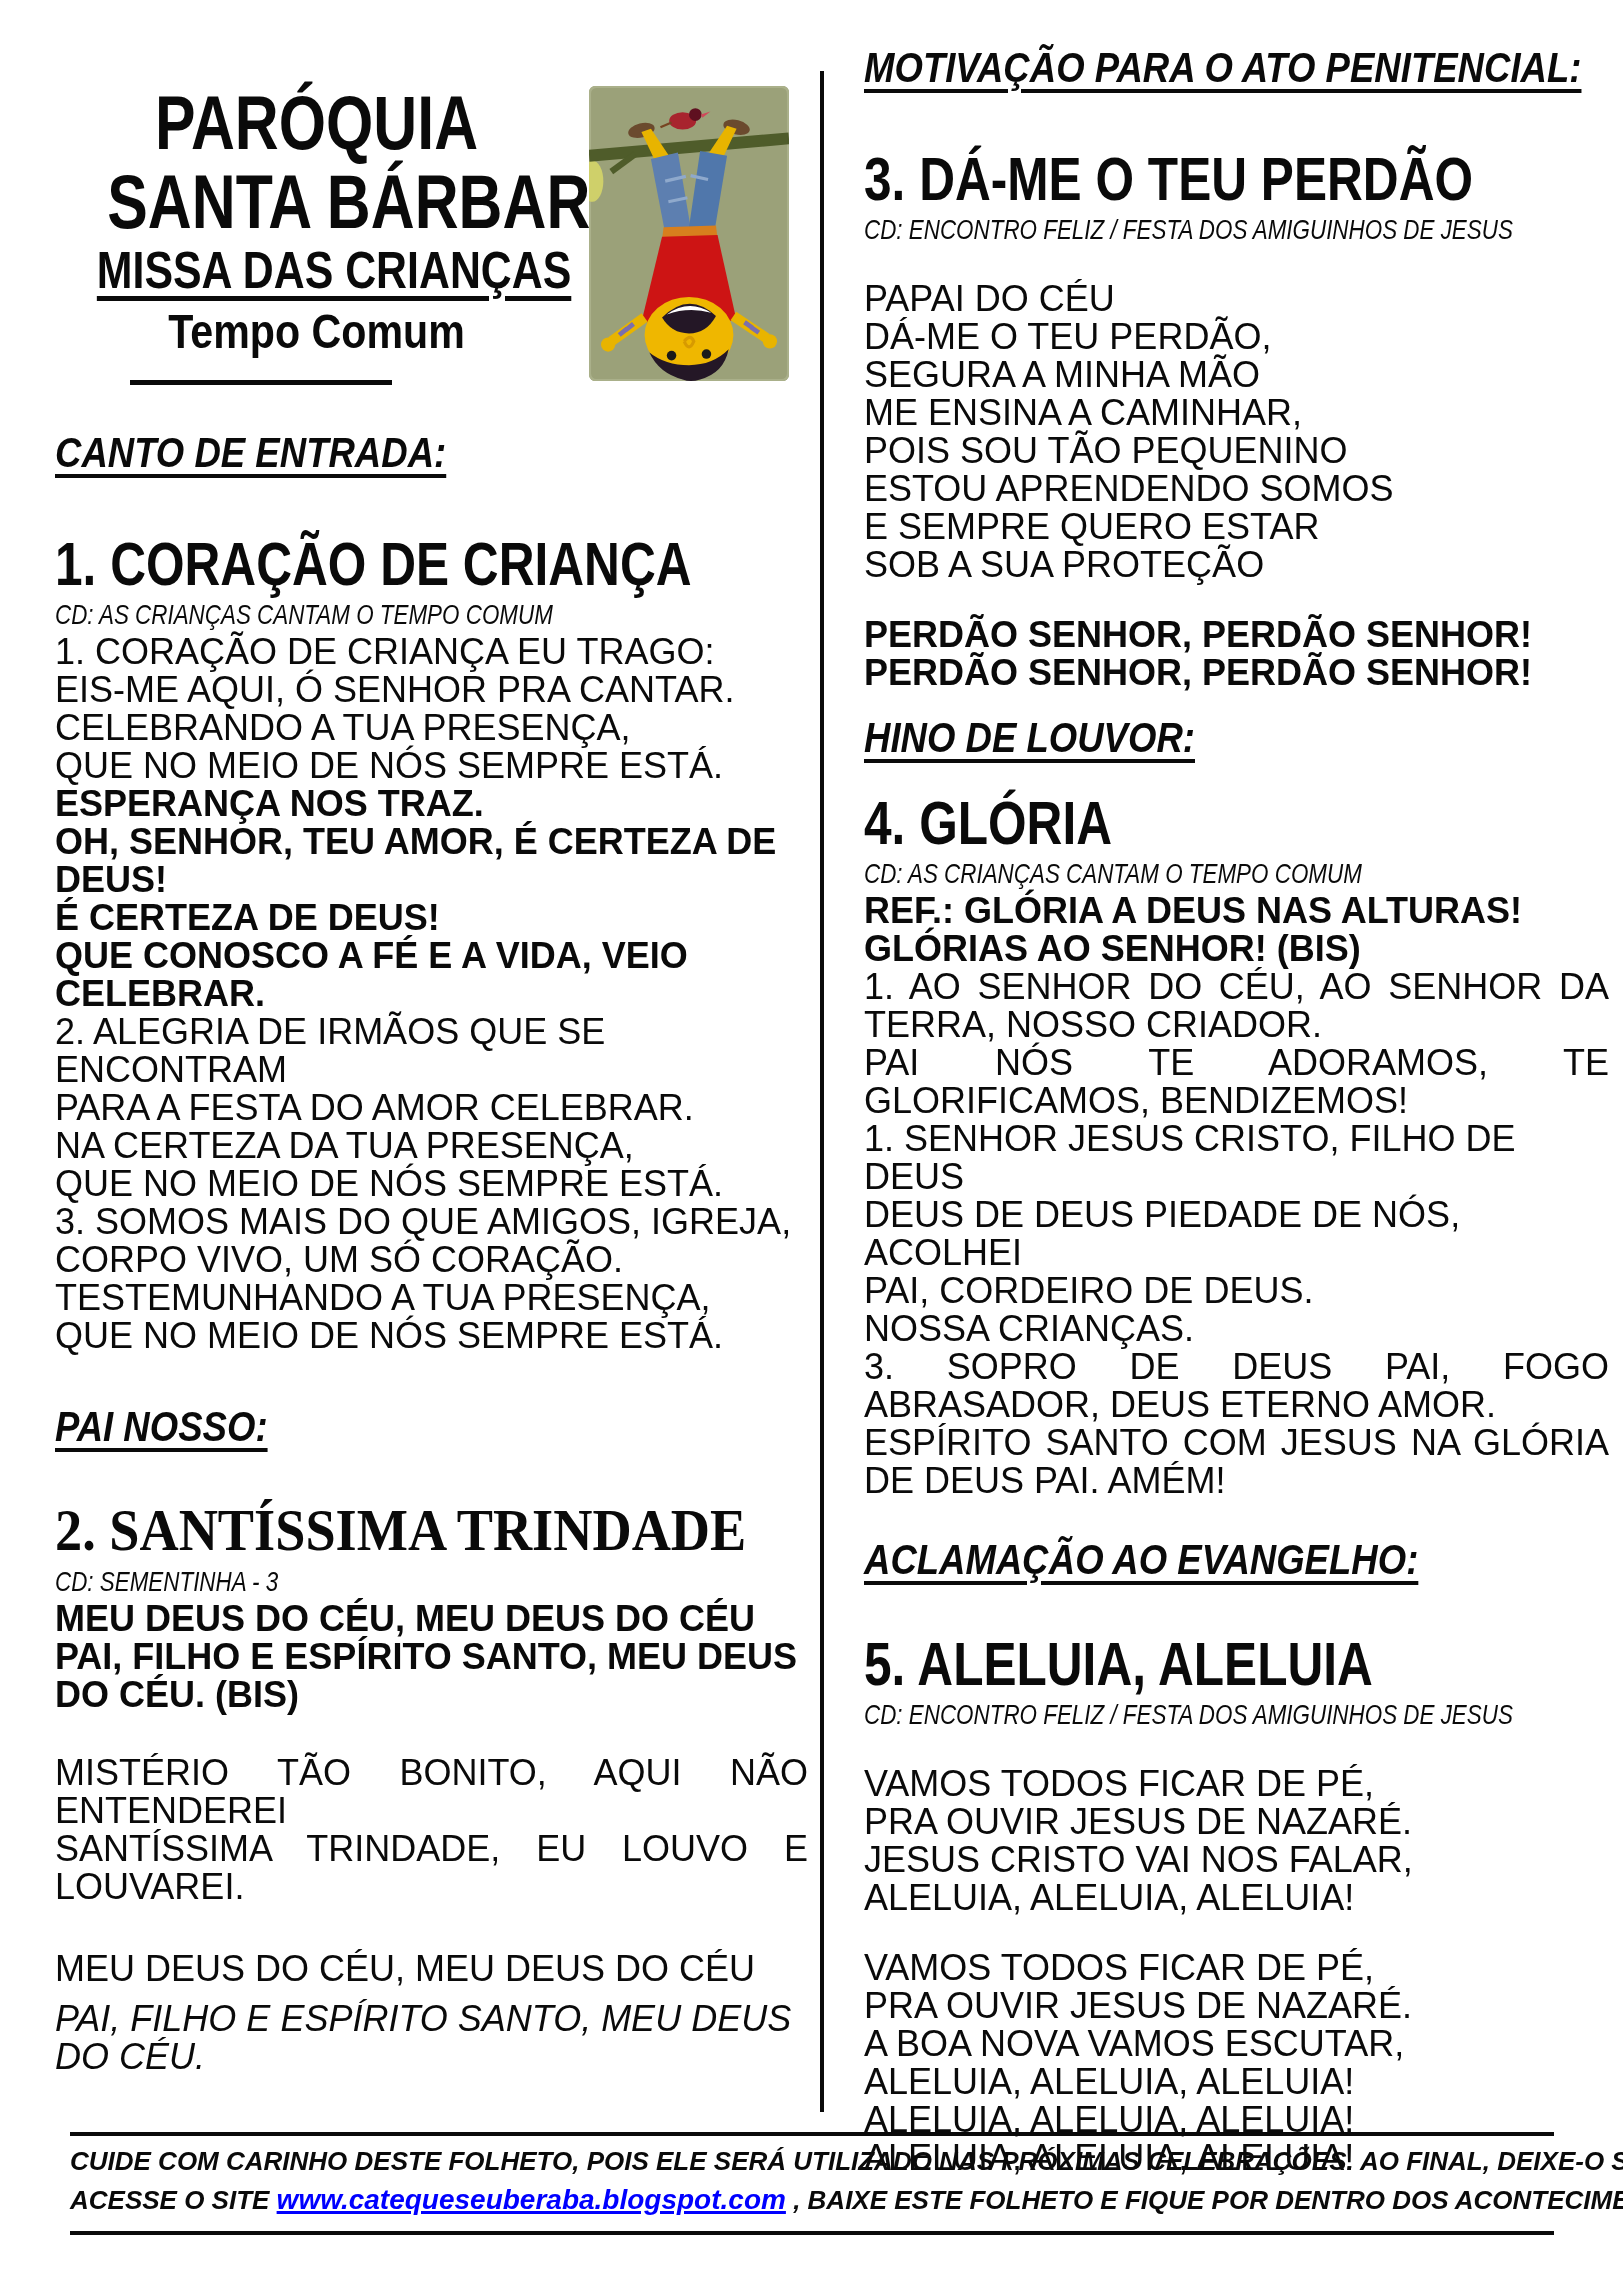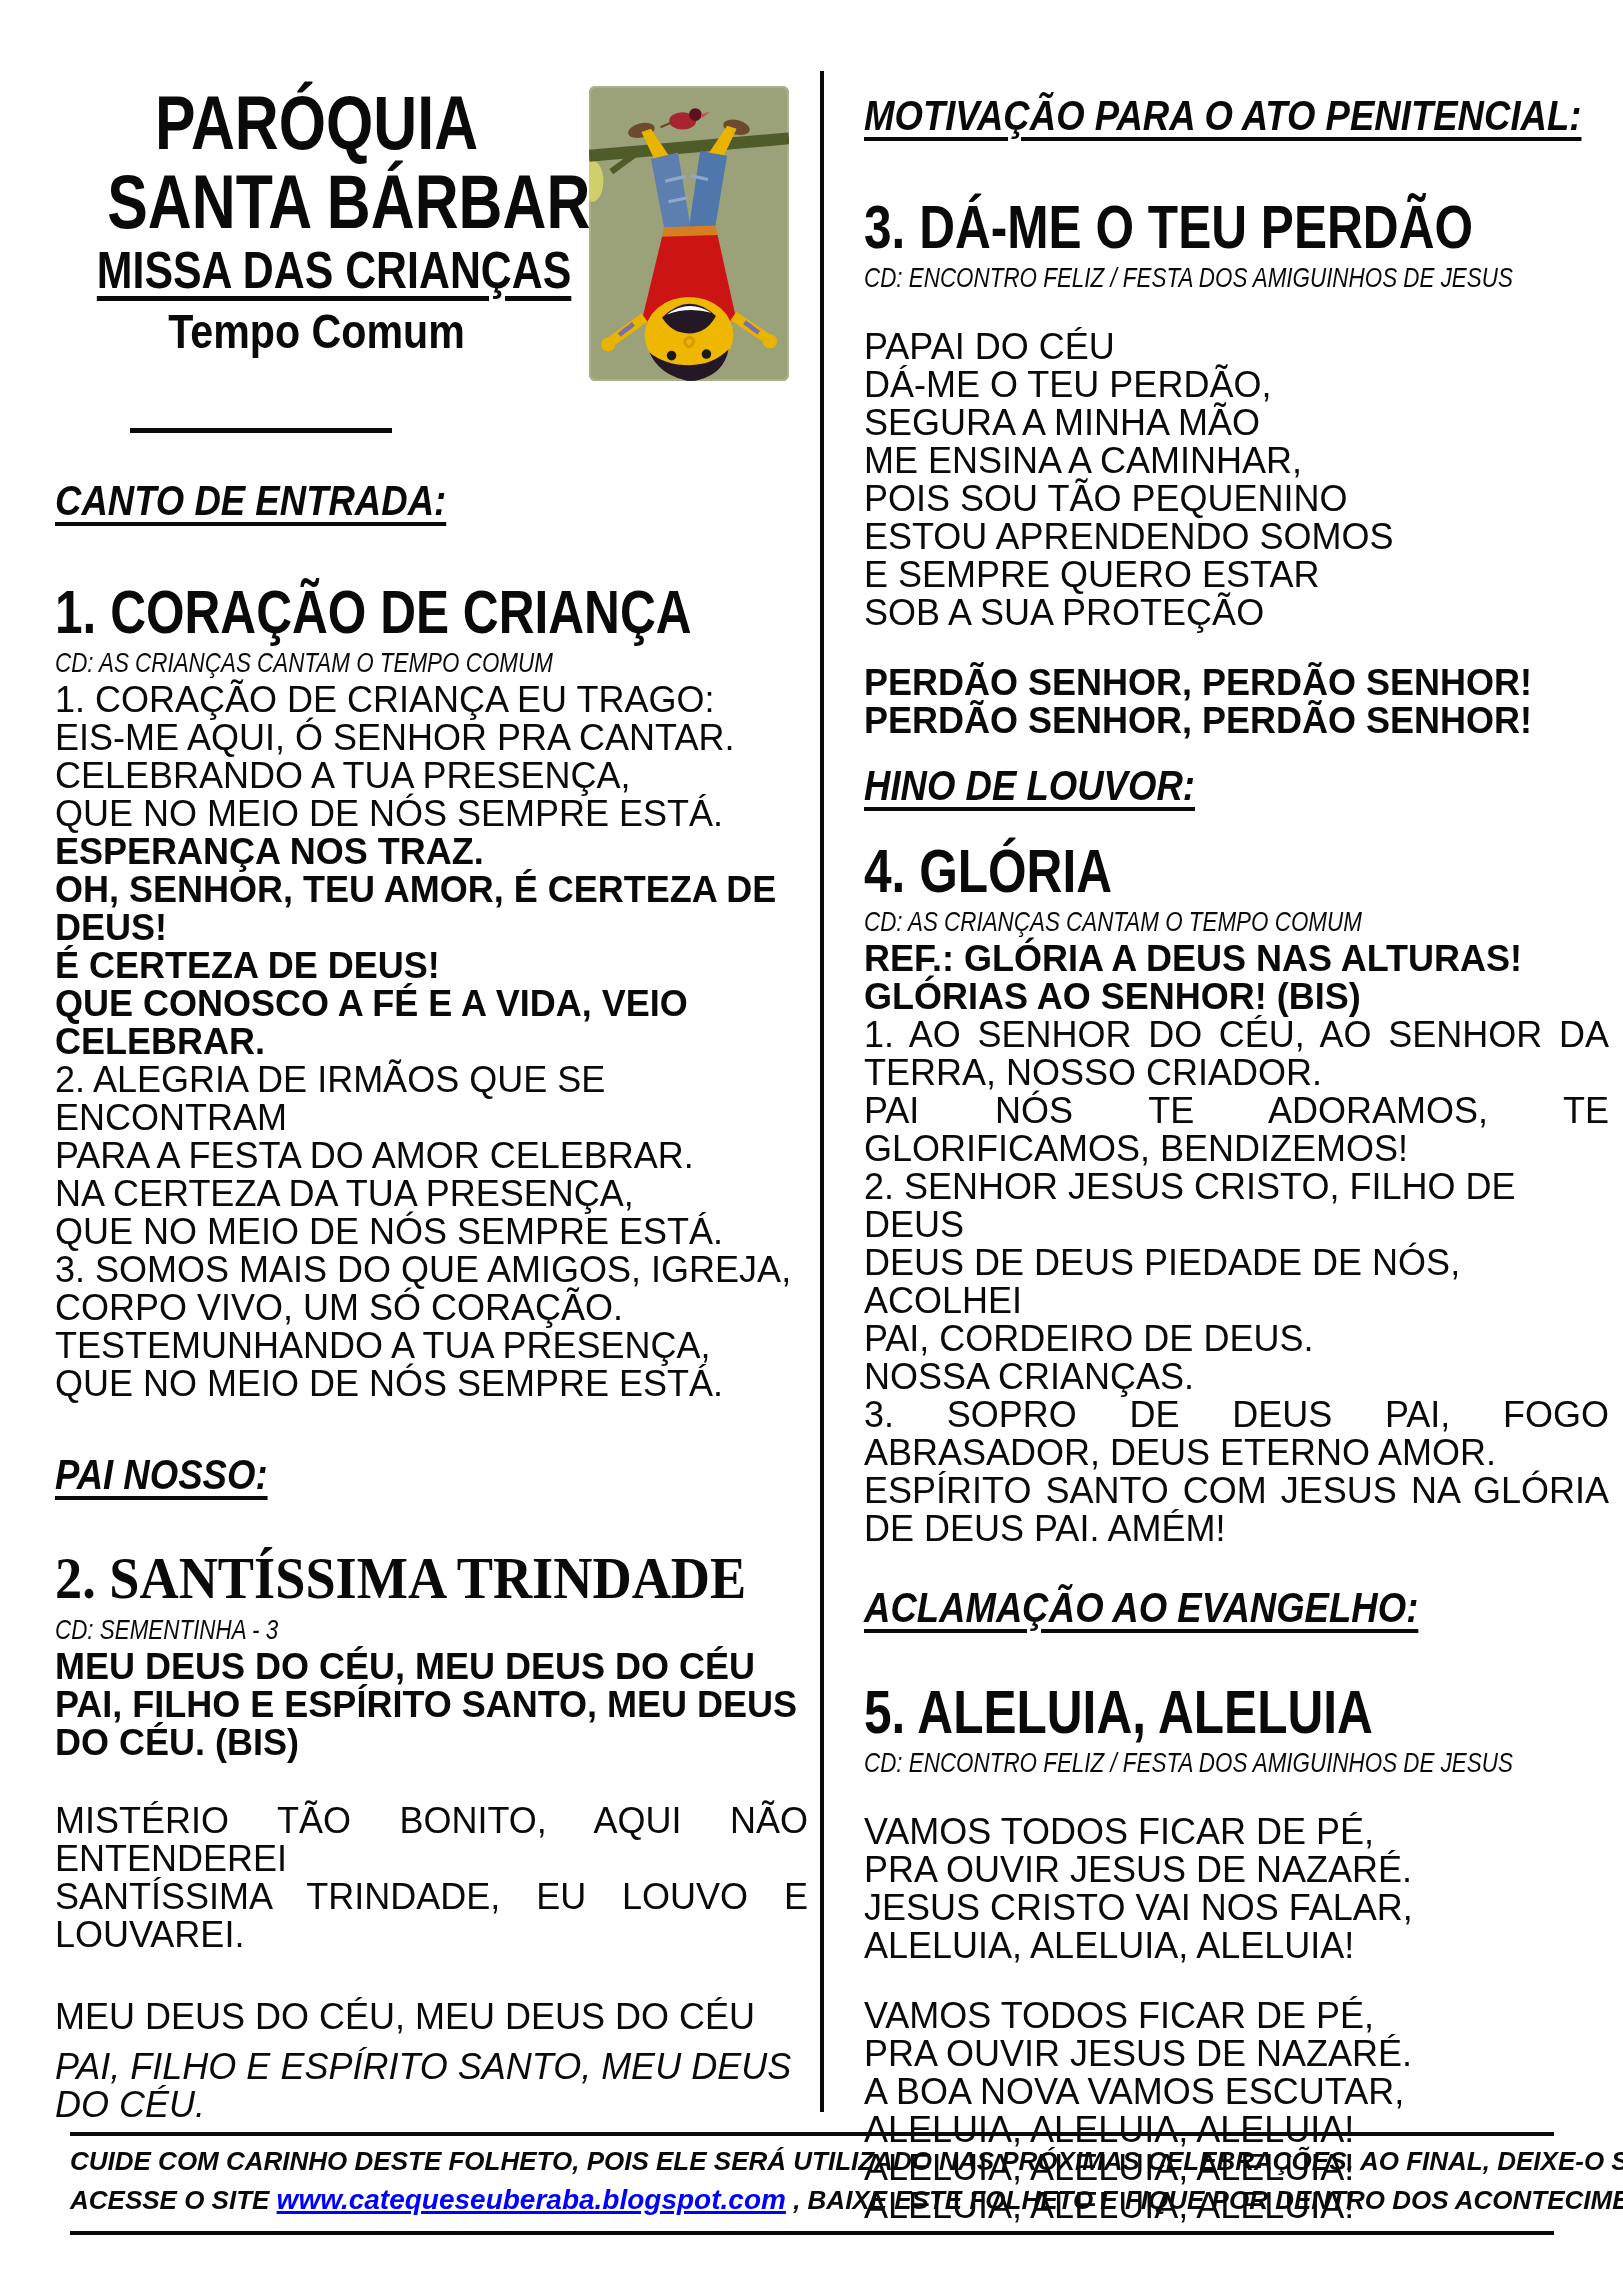--- a/index.html
+++ b/index.html
@@ -8,21 +8,21 @@
   
   .header-text{position:absolute;left:55px;top:57px;width:523px;text-align:center;margin-top:26px;}
   .h1{font-size:76px;font-weight:bold;line-height:79px;transform:scaleX(.80);transform-origin:50% 50%;white-space:nowrap;}
   .h2{font-size:51px;font-weight:bold;line-height:59px;transform:scaleX(.84);transform-origin:50% 50%;white-space:nowrap;
       text-decoration:underline;text-decoration-thickness:4.8px;text-underline-offset:8px;}
   .h3{font-size:49px;font-weight:bold;line-height:62px;transform:scaleX(.84);transform-origin:50% 50%;white-space:nowrap;}
 
   .illustration{position:absolute;left:589px;top:86px;width:200px;height:295px;}
 
   
-  .col{position:absolute;margin-top:48px;}
+  .col{position:absolute;}
   .col-left{left:55px;top:380px;width:753px;}
   .col-right{left:864px;top:44px;width:745px;}
   .divider{position:absolute;left:820px;top:71px;width:4px;height:2041px;background:#0a0a0a;}
 
   
   .blank-rule{height:4.8px;width:262px;margin-left:75px;background:#0a0a0a;}
   .label{font-size:43px;font-weight:bold;font-style:italic;line-height:46px;white-space:nowrap;
          transform:scaleX(.85);transform-origin:0 50%;
          text-decoration:underline;text-decoration-thickness:4px;text-underline-offset:7.1px;}
   .title{font-size:62px;font-weight:bold;line-height:67px;white-space:nowrap;
@@ -172,21 +172,21 @@
     <div class="label">HINO DE LOUVOR:</div>
     <div class="gap" style="height: 28.5px;"></div>
     <div class="title">4. GLÓRIA</div>
     <div class="cd">CD: AS CRIANÇAS CANTAM O TEMPO COMUM</div>
     <div class="line b">REF.: GLÓRIA A DEUS NAS ALTURAS!</div>
     <div class="line b">GLÓRIAS AO SENHOR! (BIS)</div>
     <div class="line stretch">1. AO SENHOR DO CÉU, AO SENHOR DA</div>
     <div class="line">TERRA, NOSSO CRIADOR.</div>
     <div class="line stretch">PAI NÓS TE ADORAMOS, TE</div>
     <div class="line">GLORIFICAMOS, BENDIZEMOS!</div>
-    <div class="line">2. SENHOR JESUS CRISTO, FILHO DE DEUS</div>
+    <div class="line">1. SENHOR JESUS CRISTO, FILHO DE DEUS</div>
     <div class="line">DEUS DE DEUS PIEDADE DE NÓS, ACOLHEI</div>
     <div class="line">PAI, CORDEIRO DE DEUS.</div>
     <div class="line">NOSSA CRIANÇAS.</div>
     <div class="line stretch">3. SOPRO DE DEUS PAI, FOGO</div>
     <div class="line">ABRASADOR, DEUS ETERNO AMOR.</div>
     <div class="line stretch">ESPÍRITO SANTO COM JESUS NA GLÓRIA</div>
     <div class="line">DE DEUS PAI. AMÉM!</div>
     <div class="gap" style="height: 36px;"></div>
     <div class="label">ACLAMAÇÃO AO EVANGELHO:</div>
     <div class="gap" style="height: 48px;"></div>

